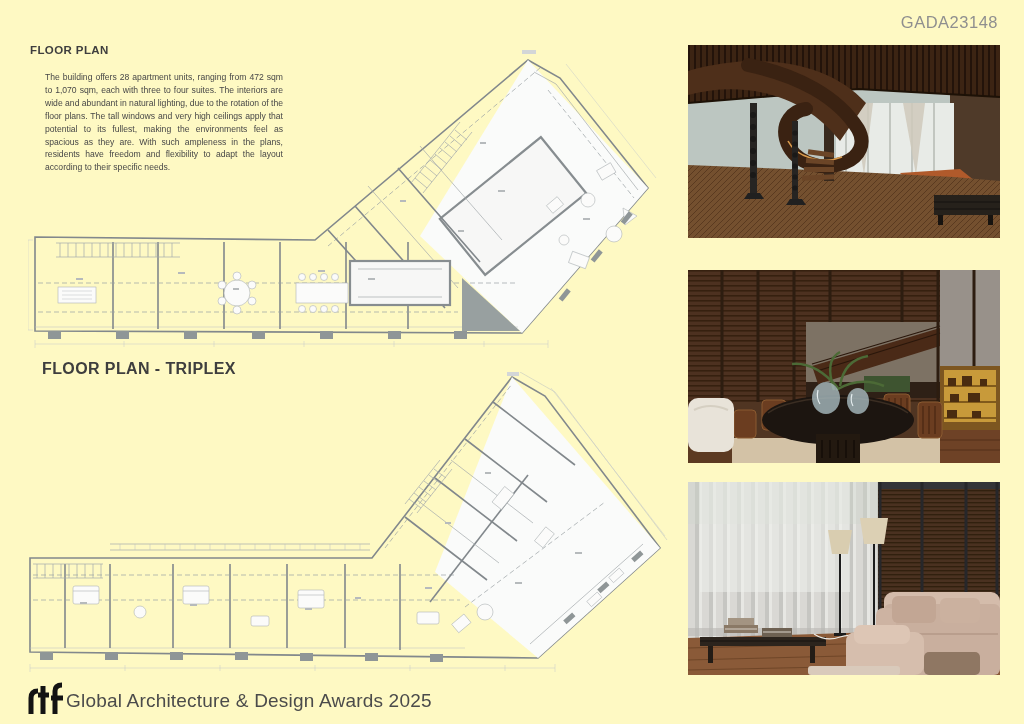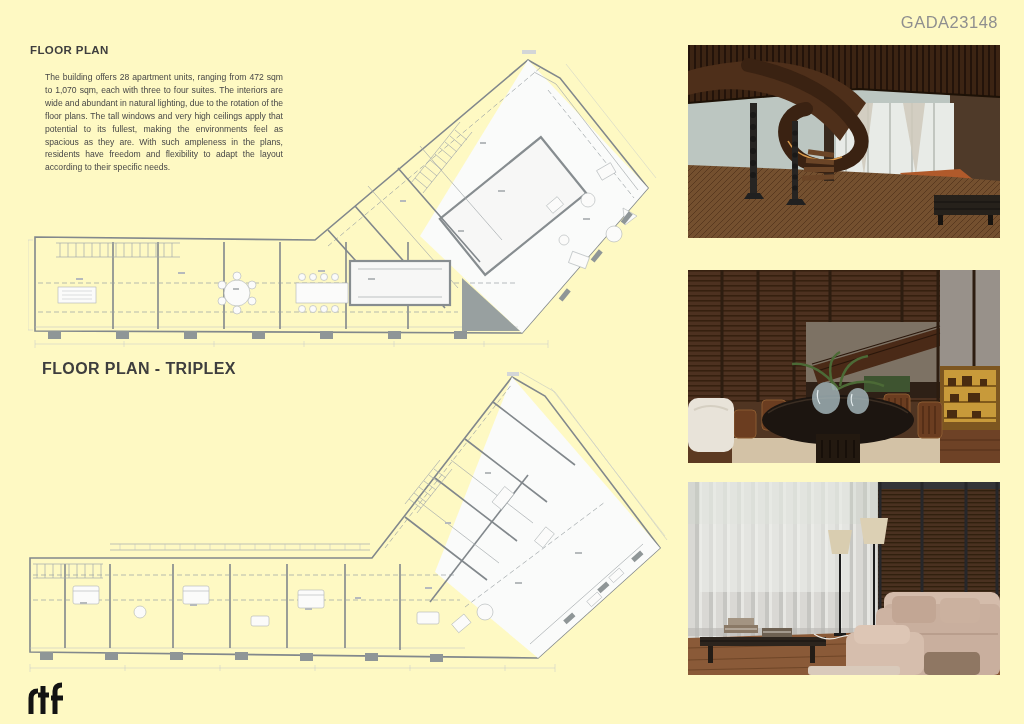--- a/index.html
+++ b/index.html
@@ -418,14 +418,15 @@
 
   <svg class="footer-logo" width="36" height="34" viewBox="0 0 36 34">
     <g stroke="#131313" stroke-width="5" fill="none" stroke-linecap="butt">
       <path d="M3,32 V16 Q3,9 10,9"></path>
       <path d="M15,4 V32"></path>
         <path d="M10,13 H21"></path>
       <path d="M27,32 V9 Q27,3 34,3"></path>
         <path d="M23,16 H35"></path>
     </g>
   </svg>
+  <div class="footer-text">Global Architecture &amp; Design Awards 2025</div>
 
 </div>
 
 </body></html>

